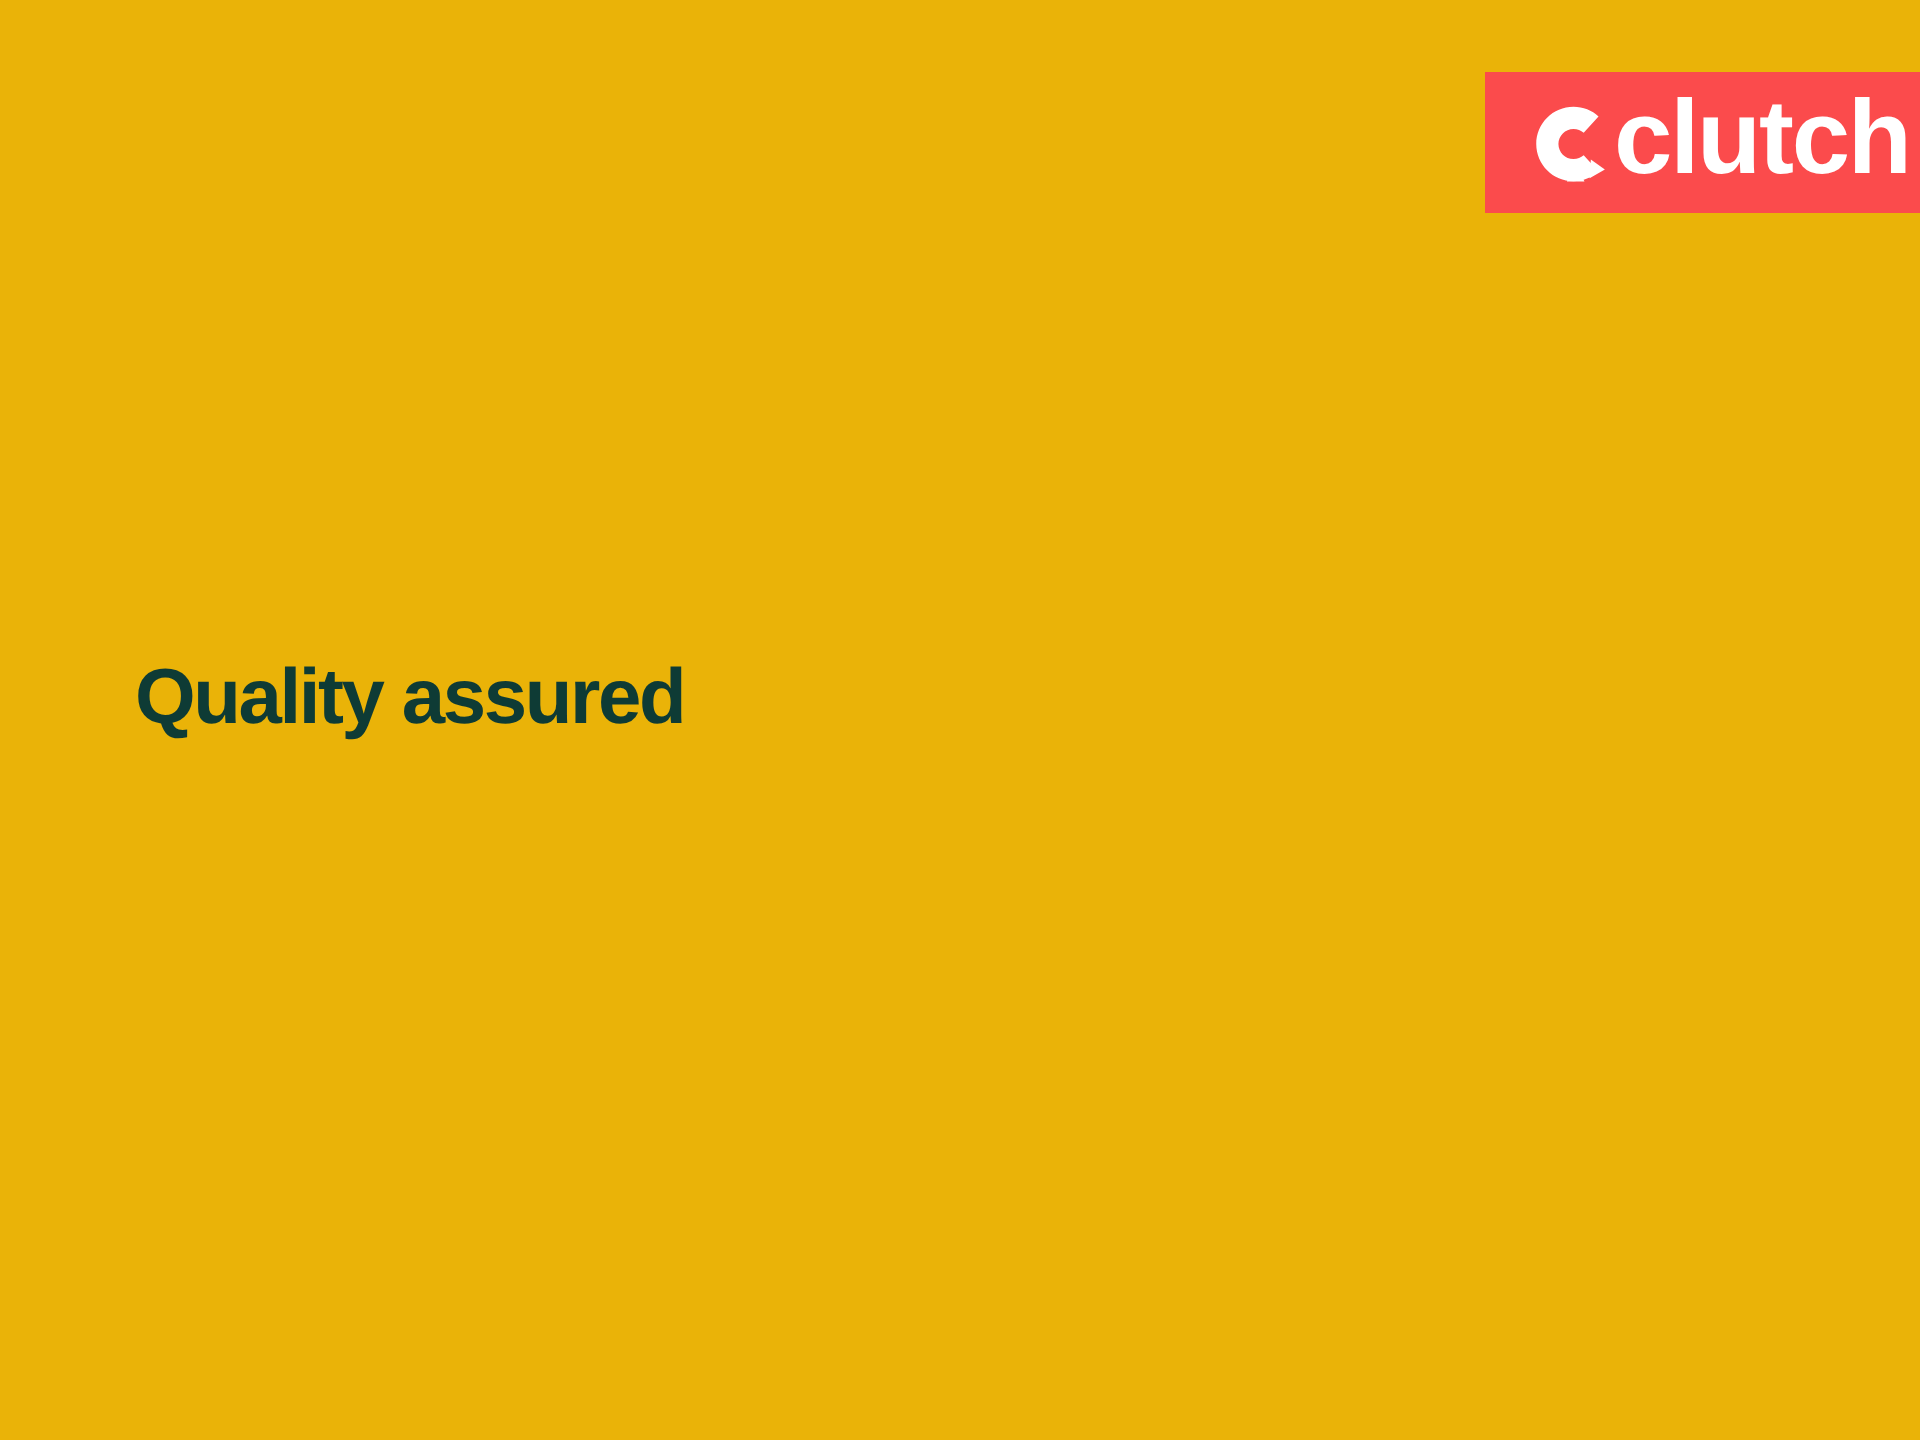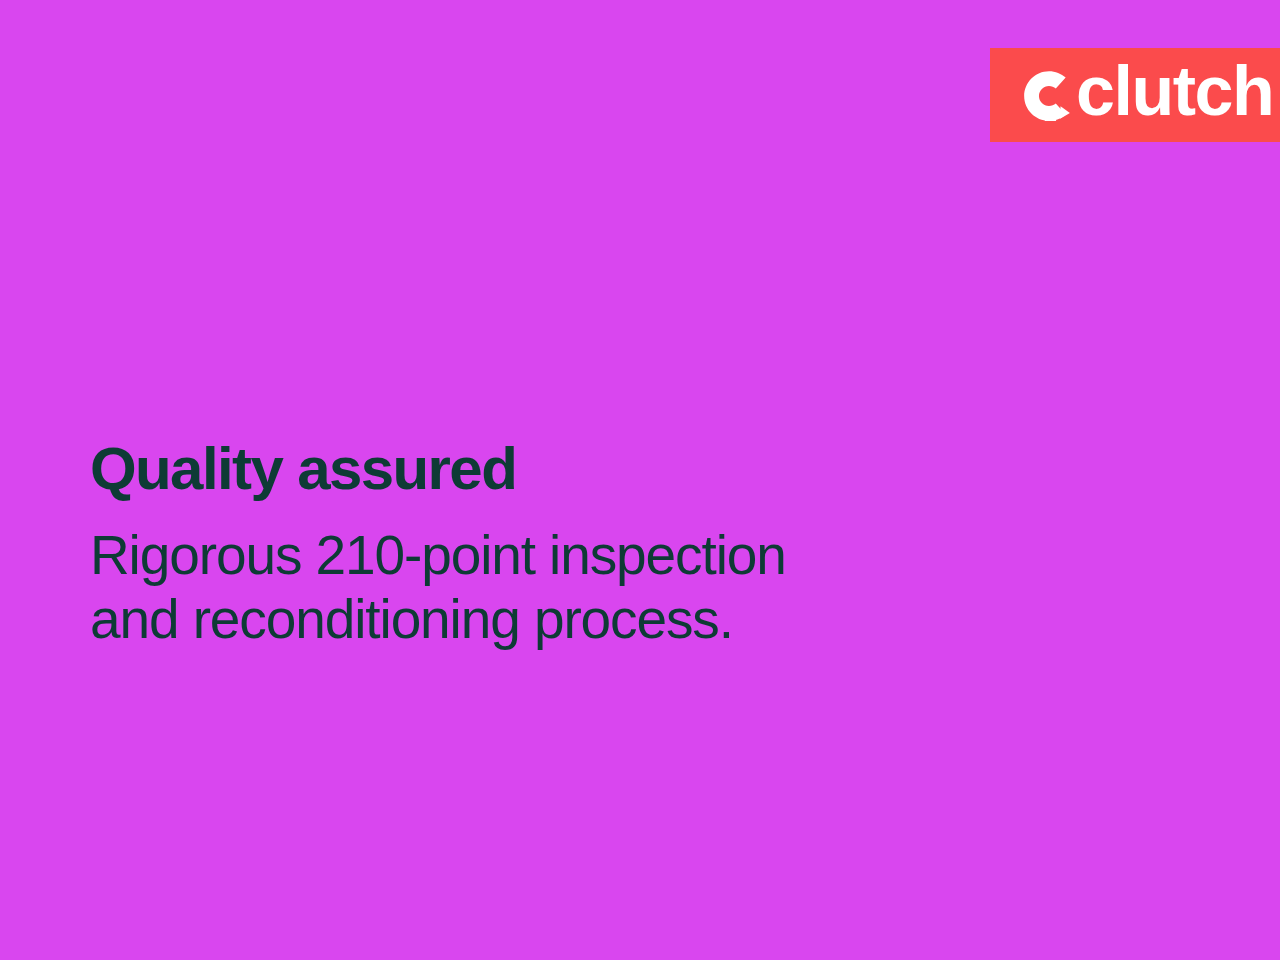--- a/index.html
+++ b/index.html
@@ -11,21 +11,21 @@
     height: 960px;
     background: #f6f4f2;
     font-family: "Liberation Sans", sans-serif;
     overflow: hidden;
     position: relative;
   }
 
   .slide {
     position: absolute;
     inset: 0;
-    background: #d946ef;
+    background: #eab308;
   }
 
   
   .logo-block {
     position: absolute;
     top: 48px;
     left: 990px;
     width: 290px;
     height: 94px;
     background: #fb4b4c;
@@ -76,21 +76,21 @@
 
   .headline-group {
     position: absolute;
     left: 90px;
     top: 437px;
     width: 980px;
   }
 
   .headline {
     color: #0e3b35;
-    font-size: 60px;
+    font-size: 52px;
     font-weight: 700;
     letter-spacing: -1.6px;
     line-height: 1.08;
     margin: 0;
     white-space: nowrap;
   }
 
   .subcopy {
     color: #0e3b35;
     font-size: 55px;
@@ -116,19 +116,15 @@
         <path fill="#ffffff" d="M52.2 75.3 L41.8 96.2 L63.6 96.2 Z"></path>
         <path fill="#ffffff" d="M71.4 69.1 L69.8 92.4 L88.7 81.5 Z"></path>
       </svg>
       <span class="logo-word">clutch</span>
     </div>
   </div>
 
 
   <div class="headline-group">
     <h1 class="headline">Quality assured</h1>
-    <p class="subcopy">
-      <span class="subcopy-line">Rigorous 210-point inspection</span>
-      <span class="subcopy-line">and reconditioning process.</span>
-    </p>
   </div>
 
 </div>
 
 </body></html>

